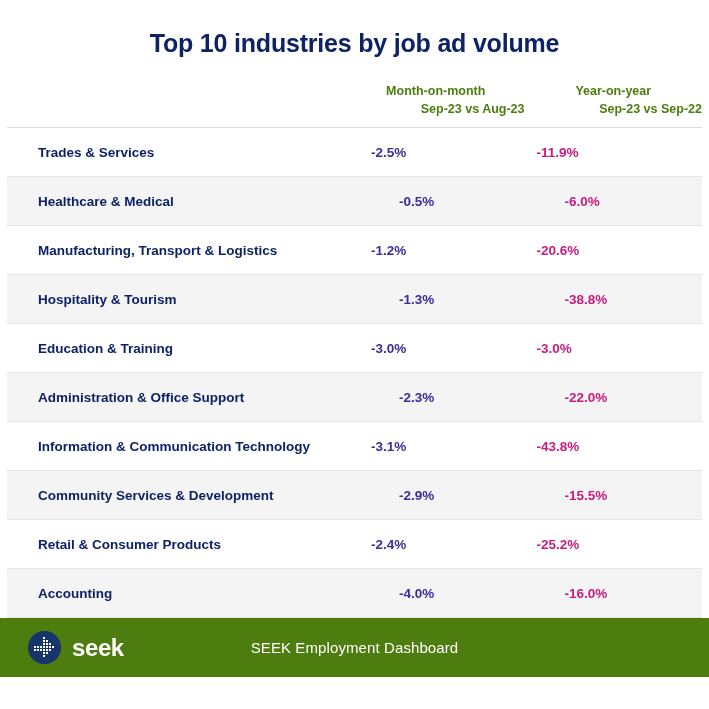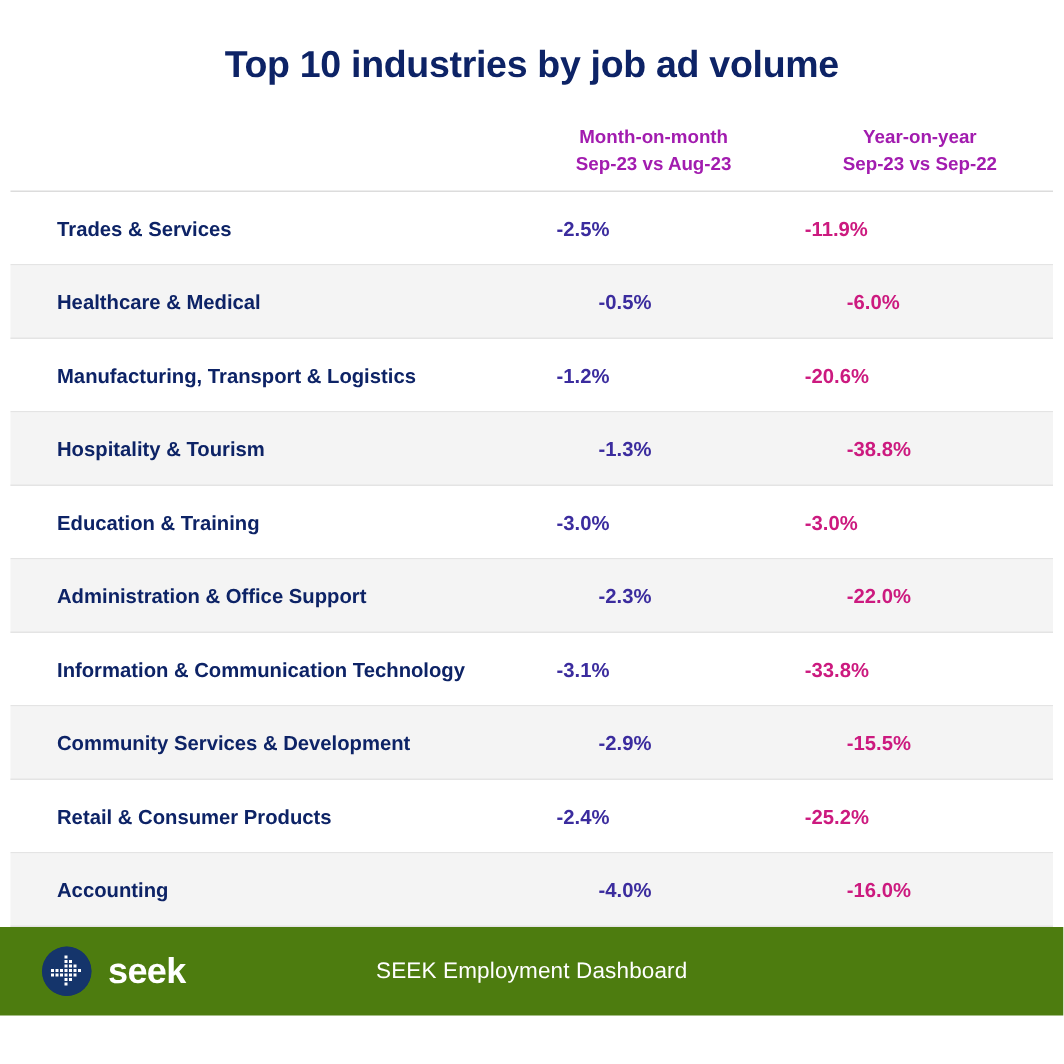--- a/index.html
+++ b/index.html
@@ -57,25 +57,25 @@
 
   .hdr-industry {
     flex: 0 0 340px;
   }
 
   .hdr-col {
     flex: 1 1 0;
     text-align: center;
     font-size: 12.5px;
     font-weight: bold;
-    color: #a21caf;
+    color: #4d7c0f;
     line-height: 1.45;
   }
 
-  .hdr-col .line2 { display: block; }
+  .hdr-col .line2 { display: block; text-align: right; }
 
   .rows {
     display: flex;
     flex-direction: column;
   }
 
   .row {
     display: flex;
     align-items: center;
     height: 49px;
@@ -208,21 +208,21 @@
 
       <div class="row alt">
         <div class="cell-industry">Administration &amp; Office Support</div>
         <div class="cell-val cell-mom">-2.3%</div>
         <div class="cell-val cell-yoy">-22.0%</div>
       </div>
 
       <div class="row">
         <div class="cell-industry">Information &amp; Communication Technology</div>
         <div class="cell-val cell-mom">-3.1%</div>
-        <div class="cell-val cell-yoy">-33.8%</div>
+        <div class="cell-val cell-yoy">-43.8%</div>
       </div>
 
       <div class="row alt">
         <div class="cell-industry">Community Services &amp; Development</div>
         <div class="cell-val cell-mom">-2.9%</div>
         <div class="cell-val cell-yoy">-15.5%</div>
       </div>
 
       <div class="row">
         <div class="cell-industry">Retail &amp; Consumer Products</div>

